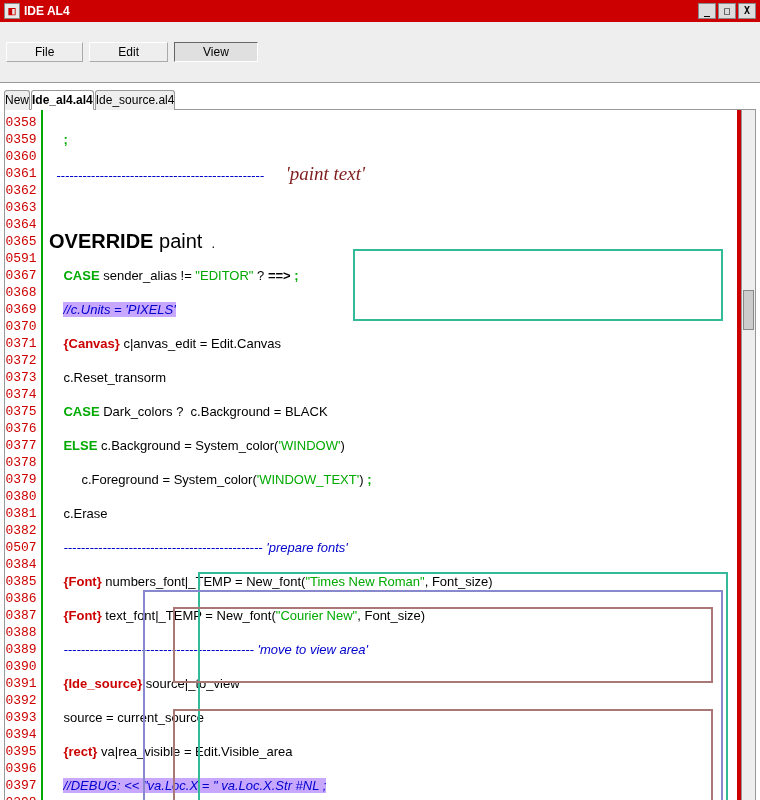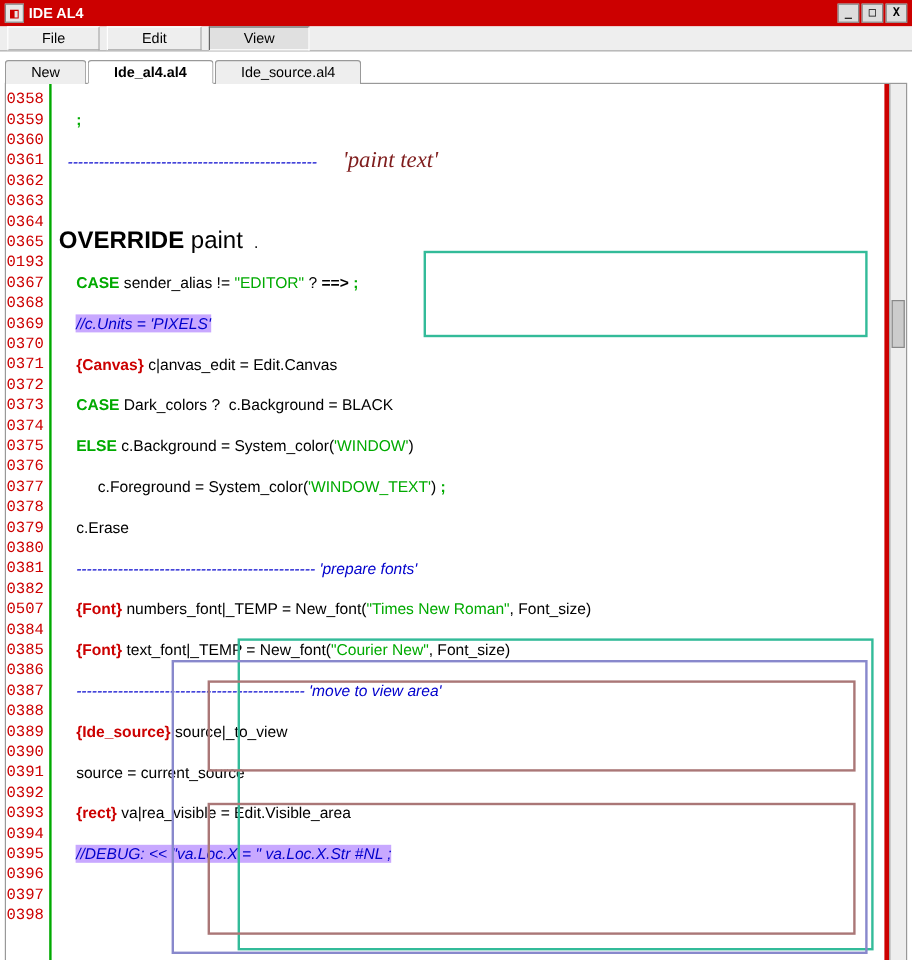--- a/index.html
+++ b/index.html
@@ -1,26 +1,26 @@
 <!DOCTYPE html>
 <html><head>
 <meta charset="utf-8">
 <style>
 *{margin:0;padding:0;box-sizing:border-box;font-family:Arial,sans-serif}
 body{background:#fff;width:760px;height:800px;overflow:hidden;position:relative}
 .titlebar{background:#c00;color:#fff;height:22px;display:flex;align-items:center;padding:0 4px;font-size:12px;font-weight:bold}
 .titlebar .ticon{width:16px;height:16px;background:#e8e8e8;margin-right:4px;border:1px solid #888;font-size:9px;display:flex;align-items:center;justify-content:center;color:#c00}
 .titlebar .spacer{flex:1}
 .winbtn{width:18px;height:16px;background:#ddd;border:1px solid #888;margin-left:2px;font-size:10px;text-align:center;line-height:14px;color:#000;font-family:monospace}
-.menubar{background:#eee;border-bottom:1px solid #999;padding:0 6px;display:flex;gap:6px}
+.menubar{background:#eee;border-bottom:1px solid #999;padding:20px 6px;display:flex;gap:6px}
 .menubtn{background:#eee;border:1px solid #aaa;border-top-color:#fff;border-left-color:#fff;padding:2px 28px;font-size:12px;cursor:pointer}
 .menubtn.pressed{border:1px solid #666;border-bottom-color:#fff;border-right-color:#fff;background:#e0e0e0}
 .workspace{background:#fff;padding:6px 4px 0 4px;position:relative}
 .tabs{display:flex;border-bottom:1px solid #999;position:relative;z-index:2}
-.tab{border:1px solid #999;border-bottom:none;background:#eee;padding:2px 21px;font-size:12px;margin-right:1px;cursor:pointer;border-radius:3px 3px 0 0;position:relative;top:1px}
+.tab{border:1px solid #999;border-bottom:none;background:#eee;padding:2px 0;font-size:12px;margin-right:1px;cursor:pointer;border-radius:3px 3px 0 0;position:relative;top:1px}
 .tab.active{background:#fff;border-bottom:1px solid #fff;font-weight:bold}
 .editor{display:flex;border:1px solid #999;border-top:none;height:731px;overflow:hidden;position:relative}
 .gutter{background:#fff;border-right:2px solid #0a0;padding-top:4px;width:38px;flex-shrink:0}
 .gutter div{font-family:"Courier New",monospace;font-size:13px;color:#c00;text-align:center;padding-right:4px;line-height:17px}
 .code{flex:1;padding:4px 2px 0 6px;font-family:"Courier New",monospace;font-size:13px;line-height:17px;overflow:hidden;position:relative;white-space:pre}
 .code .ln{height:17px;display:block;white-space:pre}
 .kw{color:#0a0;font-weight:bold}
 .ty{color:#c00;font-weight:bold}
 .str{color:#0a0}
 .cm{color:#00c;font-style:italic}
@@ -64,21 +64,21 @@
   <div class="editor">
     <div class="gutter" id="gutter">
         <div>0358</div>
         <div>0359</div>
         <div>0360</div>
         <div>0361</div>
         <div>0362</div>
         <div>0363</div>
         <div>0364</div>
         <div>0365</div>
-        <div>0193</div>
+        <div>0591</div>
         <div>0367</div>
         <div>0368</div>
         <div>0369</div>
         <div>0370</div>
         <div>0371</div>
         <div>0372</div>
         <div>0373</div>
         <div>0374</div>
         <div>0375</div>
         <div>0376</div>
@@ -106,20 +106,21 @@
         <div>0398</div>
       </div>
     <div class="code">
 <span class="ln">    <span class="semi">;</span></span>
 <span class="ln">  <span class="cm">------------------------------------------------</span>      <span class="pnt">'paint text'</span></span>
 <span class="ln"></span>
 <span class="ln"><span class="ov">OVERRIDE</span><span class="ovn"> paint </span><span> .</span></span>
 <span class="ln">    <span class="kw">CASE</span><span> sender_alias != </span><span class="str">"EDITOR"</span><span> ? </span><span class="arrow">==&gt;</span><span class="semi"> ;</span></span>
 <span class="ln">    <span class="chl cm">//c.Units = 'PIXELS'</span></span>
 <span class="ln">    <span class="ty">{Canvas}</span><span> c|anvas_edit = Edit.Canvas</span></span>
+<span class="ln">    <span>c.Reset_transorm</span></span>
 <span class="ln">    <span class="kw">CASE</span><span> Dark_colors ?  c.Background = BLACK</span></span>
 <span class="ln">    <span class="kw">ELSE</span><span> c.Background = System_color(</span><span class="str">'WINDOW'</span><span>)</span></span>
 <span class="ln">    <span>     c.Foreground = System_color(</span><span class="str">'WINDOW_TEXT'</span><span>) </span><span class="semi">;</span></span>
 <span class="ln">    <span>c.Erase</span></span>
 <span class="ln">    <span class="cm">---------------------------------------------- </span><span class="cm">'prepare fonts'</span></span>
 <span class="ln">    <span class="ty">{Font}</span><span> numbers_font|_TEMP = New_font(</span><span class="str">"Times New Roman"</span><span>, Font_size)</span></span>
 <span class="ln">    <span class="ty">{Font}</span><span> text_font|_TEMP = New_font(</span><span class="str">"Courier New"</span><span>, Font_size)</span></span>
 <span class="ln">    <span class="cm">-------------------------------------------- </span><span class="cm">'move to view area'</span></span>
 <span class="ln">    <span class="ty">{Ide_source}</span><span> source|_to_view</span></span>
 <span class="ln">    <span>source = current_source</span></span>

